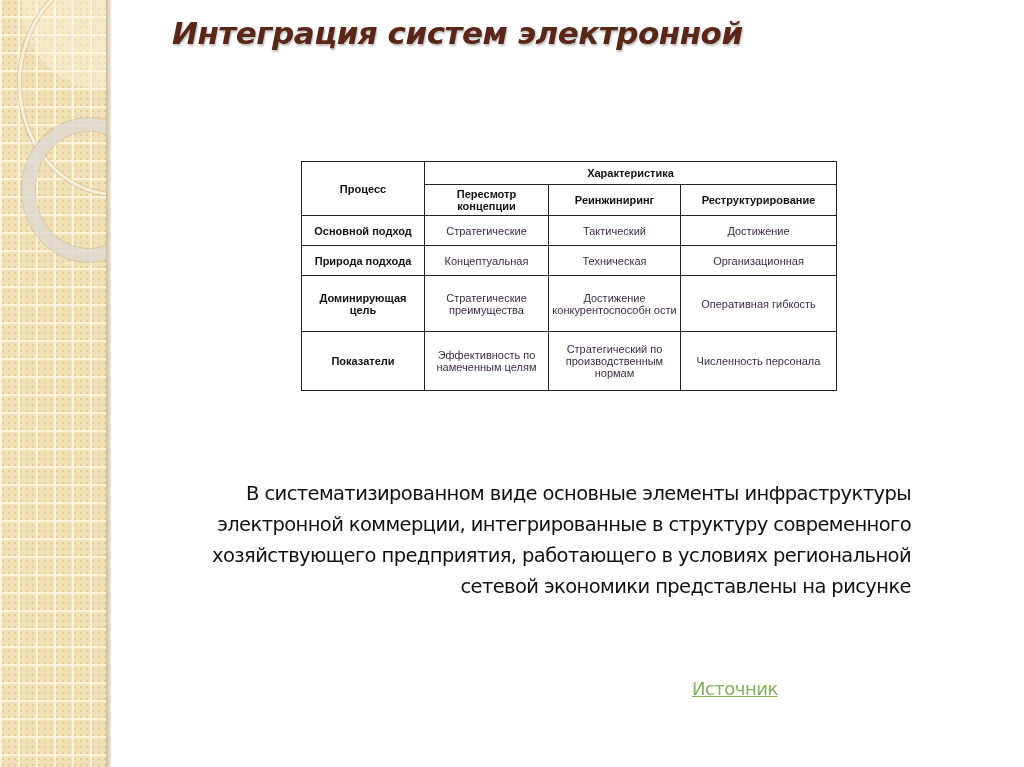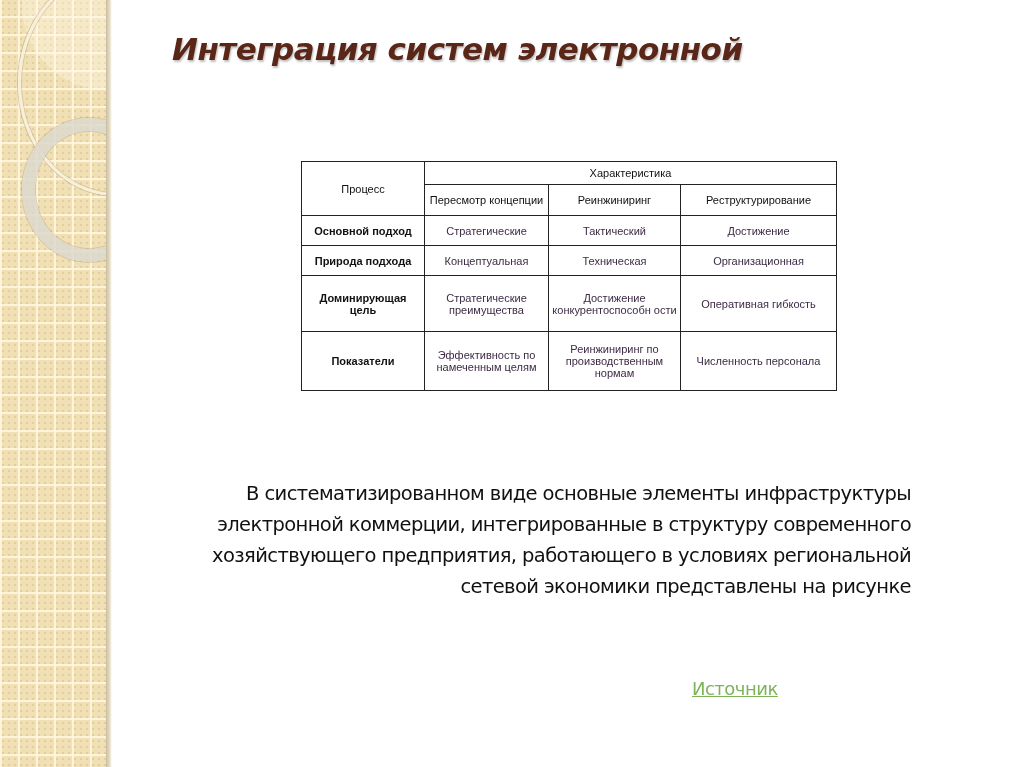--- a/index.html
+++ b/index.html
@@ -33,21 +33,21 @@
     border-radius: 50%;
     background: rgba(255,250,235,0.35);
   }
   .ring-small {
     position: absolute; left: 22px; top: 118px; width: 108px; height: 118px;
     border-radius: 50%;
     border: 13px solid rgba(220,216,206,0.85);
     box-shadow: 0 0 0 1px rgba(160,150,130,0.35), inset 0 0 0 1px rgba(160,150,130,0.35);
   }
   .title {
-    position: absolute; left: 172px; top: 24px; width: 700px;
+    position: absolute; left: 172px; top: 8px; width: 700px;
     margin: 0;
     font-family: "DejaVu Sans", sans-serif;
     font-style: italic; font-weight: bold;
     font-size: 31px; line-height: 50px;
     color: #5a2617;
     letter-spacing: -0.5px;
     text-shadow: 1px 2px 2px rgba(0,0,0,0.25);
   }
   table.data-table {
     position: absolute; left: 301px; top: 161px;
@@ -55,21 +55,21 @@
     font-family: "Liberation Sans", sans-serif;
     font-size: 11px; line-height: 12px;
     color: #3a2a3a;
     background: #ffffff;
   }
   table.data-table td, table.data-table th {
     border: 1px solid #222222;
     text-align: center; vertical-align: middle;
     padding: 0 3px;
   }
-  table.data-table th { font-weight: normal; color: #111; }
+  table.data-table th { font-weight: bold; color: #111; }
   .c0 { width: 116px; }
   .c1 { width: 117px; }
   .c2 { width: 125px; }
   .c3 { width: 149px; }
   .rowhead { font-weight: bold; color: #111; font-size: 11px; }
   .cell { color: #3d2b45; }
   .body-text {
     position: absolute; left: 191px; top: 478px; width: 720px;
     margin: 0;
     font-family: "DejaVu Sans", sans-serif;
@@ -127,21 +127,21 @@
   </tr>
   <tr style="height:56px;">
     <td class="rowhead">Доминирующая цель</td>
     <td class="cell">Стратегические преимущества</td>
     <td class="cell">Достижение конкурентоспособн ости</td>
     <td class="cell">Оперативная гибкость</td>
   </tr>
   <tr style="height:59px;">
     <td class="rowhead">Показатели</td>
     <td class="cell">Эффективность по намеченным целям</td>
-    <td class="cell">Реинжиниринг по производственным нормам</td>
+    <td class="cell">Стратегический по производственным нормам</td>
     <td class="cell">Численность персонала</td>
   </tr>
 </tbody>
   </table>
 
 <p class="body-text">В систематизированном виде основные элементы инфраструктуры электронной коммерции, интегрированные в структуру современного хозяйствующего предприятия, работающего в условиях региональной сетевой экономики представлены на рисунке</p>
 
 <a class="source-link">Источник</a>
 
 </body></html>

